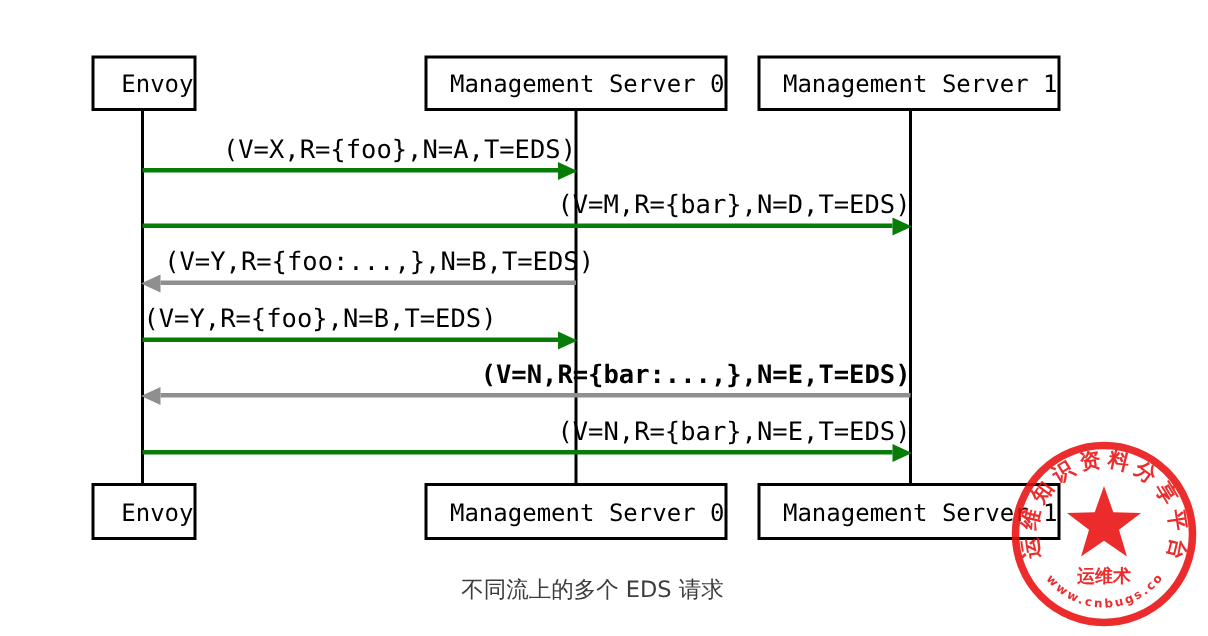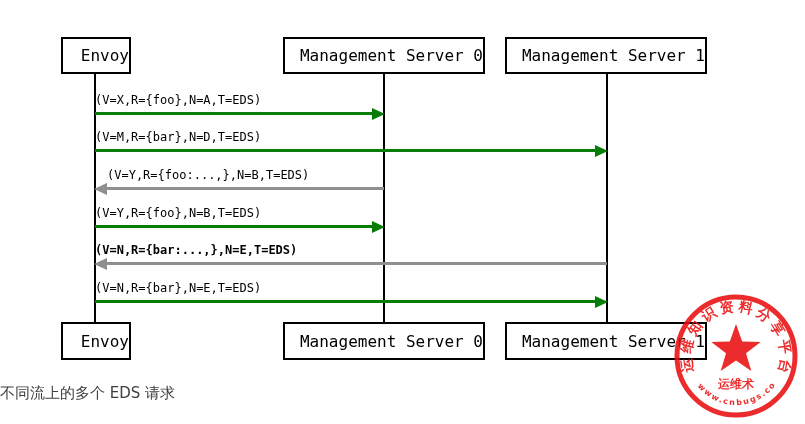--- a/index.html
+++ b/index.html
@@ -7,31 +7,31 @@
     position:relative;width:805px;height:424px;background:#ffffff;overflow:hidden;
     font-family:"DejaVu Sans Mono","Liberation Mono",monospace;
   }
   .abox{
     position:absolute;box-sizing:border-box;border:2px solid #000;background:#fff;
     display:flex;align-items:center;justify-content:flex-end;
     font-size:16px;color:#000;white-space:nowrap;
   }
   .lifeline{position:absolute;width:2px;background:var(--lifeline,#000);}
   .msg-label{
-    position:absolute;height:20px;line-height:20px;text-align:left;
-    font-size:12px;color:#000;white-space:nowrap;
+    position:absolute;height:20px;line-height:20px;text-align:right;
+    font-size:17px;color:#000;white-space:nowrap;
   }
   .msg-line{position:absolute;height:3px;}
   .line-req{background:var(--request,#077d07);}
   .line-res{background:var(--response,#8f8f8f);}
   .head{position:absolute;width:0;height:0;border-top:6px solid transparent;border-bottom:6px solid transparent;}
   .head-right{border-left:13px solid var(--request,#077d07);}
   .head-left{border-right:13px solid var(--response,#8f8f8f);}
   .caption{
-    position:absolute;left:0;top:384px;width:790px;text-align:left;
+    position:absolute;left:0;top:384px;width:790px;text-align:center;
     font-family:"DejaVu Sans","Liberation Sans",sans-serif;
     font-size:15px;color:var(--caption,#3d3d3d);
   }
   .stamp{position:absolute;left:666px;top:286px;width:140px;height:140px;opacity:.88;z-index:5;}
   .stamp text{fill:var(--stamp,#ea1010);font-family:"DejaVu Sans","Liberation Sans",sans-serif;font-weight:bold;}
   .stamp .ringtext{font-size:14px;letter-spacing:3.6px;}
   .stamp .urltext{font-size:8px;letter-spacing:1.6px;}
   .stamp .titletext{font-size:12px;}
 </style>
 </head>

